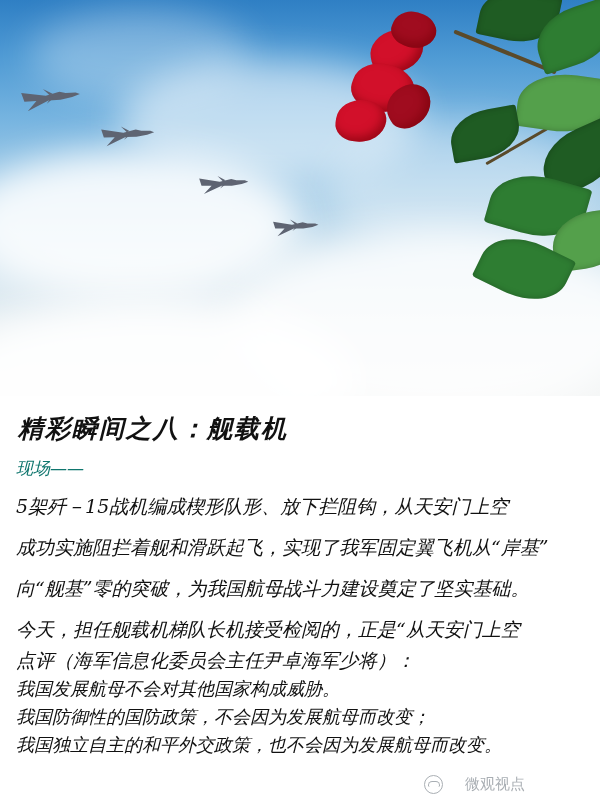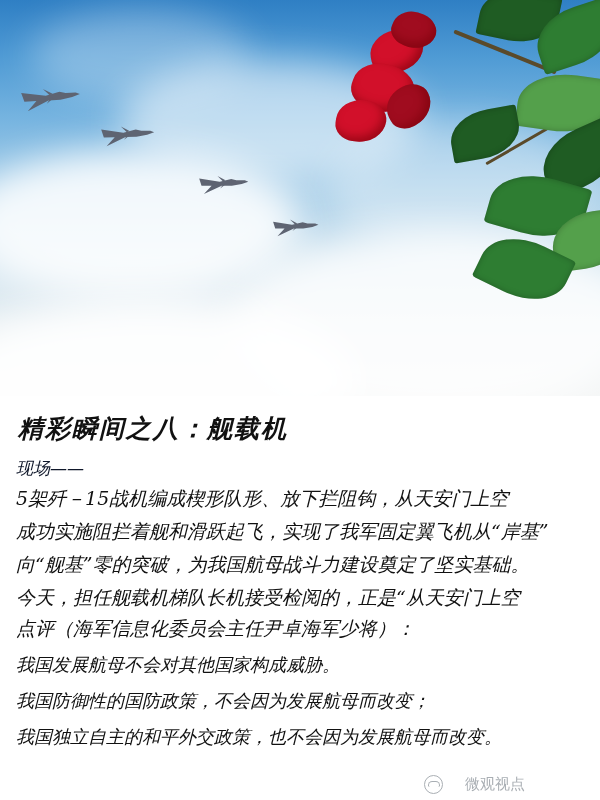--- a/index.html
+++ b/index.html
@@ -94,47 +94,47 @@
     font-weight: bold;
     font-size: 25px;
     letter-spacing: 2px;
     color: #111111;
     margin: 2px 0 12px 4px;
     font-style: italic;
   }
   .scene-label {
     font-family: "DejaVu Serif", serif;
     font-size: 17px;
-    color: #0f172a;
+    color: #0f766e;
     margin: 0 0 4px 2px;
     font-style: italic;
   }
   .body-line {
     font-family: "DejaVu Serif", serif;
     font-size: 19px;
     line-height: 29px;
     color: #111111;
-    margin: 4px 0 0 2px;
+    margin: 12px 0 0 2px;
     white-space: nowrap;
     font-style: italic;
   }
   .comment-head {
     font-family: "DejaVu Serif", serif;
     font-size: 19px;
     line-height: 29px;
     color: #111111;
     margin: 2px 0 0 2px;
     font-style: italic;
   }
   .comment-line {
     font-family: "DejaVu Serif", serif;
     font-size: 18px;
     line-height: 28px;
     color: #111111;
-    margin: 8px 0 0 2px;
+    margin: 0 0 0 2px;
     font-style: italic;
   }
 
   
   .watermark {
     position: absolute;
     right: 10px;
     bottom: 6px;
     display: flex;
     align-items: center;

